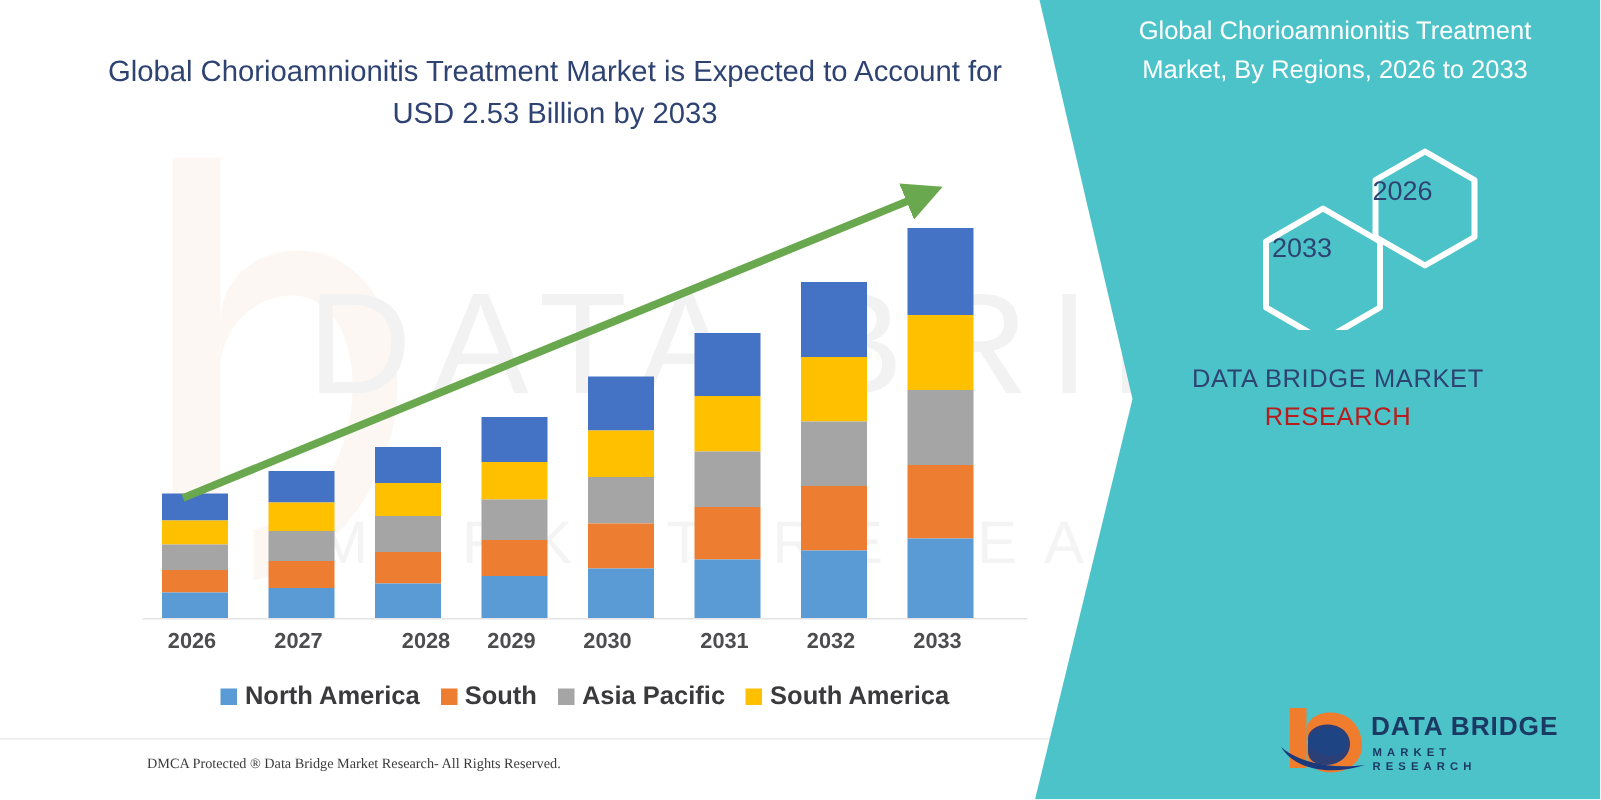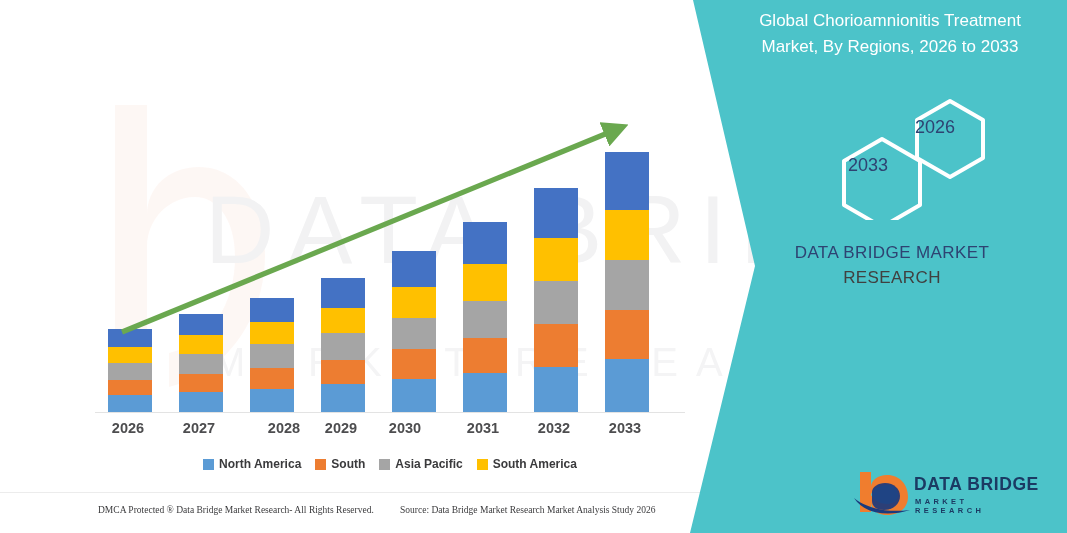--- a/index.html
+++ b/index.html
@@ -69,21 +69,21 @@
   #growth-arrow{position:absolute;left:95px;top:110px;width:590px;height:240px;z-index:3;pointer-events:none;}
 
   
   #legend{
     position:absolute; left:95px; top:453px; width:590px; height:22px;
     display:flex; align-items:center; justify-content:center; gap:14px;
     z-index:2;
   }
   .legend-item{display:flex;align-items:center;gap:5px;}
   .legend-swatch{width:11px;height:11px;display:block;}
-  .legend-label{font-size:12px;font-weight:bold;color:#3a3a3c;white-space:nowrap;}
+  .legend-label{font-size:17px;font-weight:bold;color:#3a3a3c;white-space:nowrap;}
 
   
   #footer-rule{
     position:absolute;left:0;top:492px;width:760px;height:1px;background:#ececec;z-index:2;
   }
   #footer{
     position:absolute;left:0;top:505px;width:760px;height:22px;z-index:2;
     font-family:"Liberation Serif", serif;
     font-size:9.5px; color:#3b3b3d;
   }
@@ -109,21 +109,21 @@
   }
   #hex-2033-label{left:28px;top:60px;}
   #hex-2026-label{left:95px;top:22px;}
 
   #brand-line1{
     position:absolute; left:-18px; top:243px; width:300px; text-align:center;
     color:#2e4372; font-size:17px; letter-spacing:.4px;
   }
   #brand-line2{
     position:absolute; left:-18px; top:268px; width:300px; text-align:center;
-    color:#404040; font-size:17px; letter-spacing:.4px;
+    color:#b91c1c; font-size:17px; letter-spacing:.4px;
   }
 
   #logo{position:absolute;left:92px;top:468px;width:190px;height:54px;}
   #logo-text1{
     position:absolute;left:62px;top:6px;font-size:17.5px;font-weight:bold;
     color:#1b3a63;letter-spacing:.6px;
   }
   #logo-text2{
     position:absolute;left:63px;top:29px;font-size:7.5px;font-weight:bold;
     color:#1b3a63;letter-spacing:3.4px;
@@ -137,20 +137,21 @@
     <path d="M20 10 L52 10 L52 300 L20 300 Z" fill="#fdf1ec"></path>
     <path d="M52 120 C52 92 74 72 104 72 C142 72 170 108 170 160 C170 226 128 280 74 292
              L74 258 C116 248 140 208 140 162 C140 124 122 102 100 102 C74 102 52 124 52 152 Z" fill="#fdf1ec"></path>
   </svg>
   <div class="wm-text wm-data">DATA BRIDGE</div>
   <div class="wm-text wm-mkt">MARKET RESEARCH</div>
 </div>
 
 <div id="left-panel">
 
+  <div id="chart-title">Global Chorioamnionitis Treatment Market is Expected to Account for USD 2.53 Billion by 2033</div>
 
   <div id="chart-area">
       <div class="bar-col" style="left: 13px; width: 44px;">
         <div class="seg" style="height: 16.65px; background: rgb(91, 155, 213);"></div>
         <div class="seg" style="height: 15.54px; background: rgb(237, 125, 49);"></div>
         <div class="seg" style="height: 16.65px; background: rgb(165, 165, 165);"></div>
         <div class="seg" style="height: 16.65px; background: rgb(255, 192, 0);"></div>
         <div class="seg" style="height: 17.76px; background: rgb(68, 114, 196);"></div>
       </div>
       <div class="bar-col" style="left: 84px; width: 44px;">
@@ -240,21 +241,20 @@
       </div>
       <div class="legend-item">
         <span class="legend-swatch" style="background: rgb(255, 192, 0);"></span>
         <span class="legend-label">South America</span>
       </div>
     </div>
 
   <div id="footer-rule"></div>
   <div id="footer">
     <div id="footer-dmca">DMCA Protected ® Data Bridge Market Research- All Rights Reserved.</div>
-    <div id="footer-source">Source: Data Bridge Market Research  Market Analysis Study 2026</div>
   </div>
 </div>
 
 <svg id="right-panel" viewBox="0 0 1067 533" preserveAspectRatio="none">
   <path d="M693,0 L1067,0 L1067,533 L690,533 L755,266 Z" fill="#4cc3c9"></path>
 </svg>
 
 <div id="right-content">
   <div id="panel-title">Global Chorioamnionitis Treatment Market, By Regions, 2026 to 2033</div>
 

